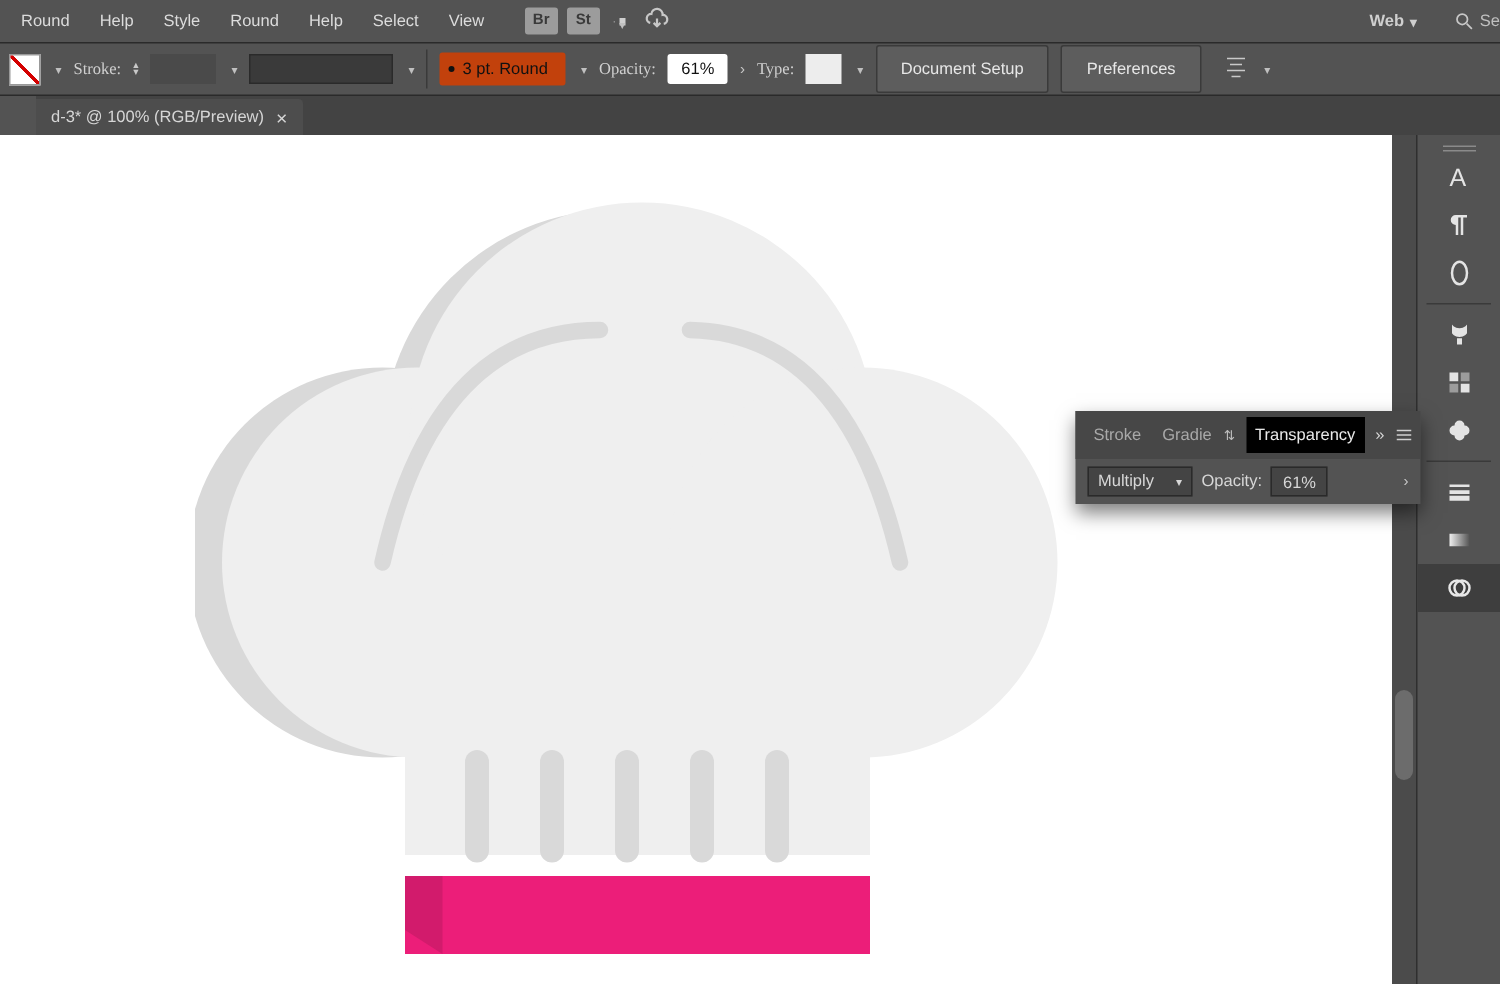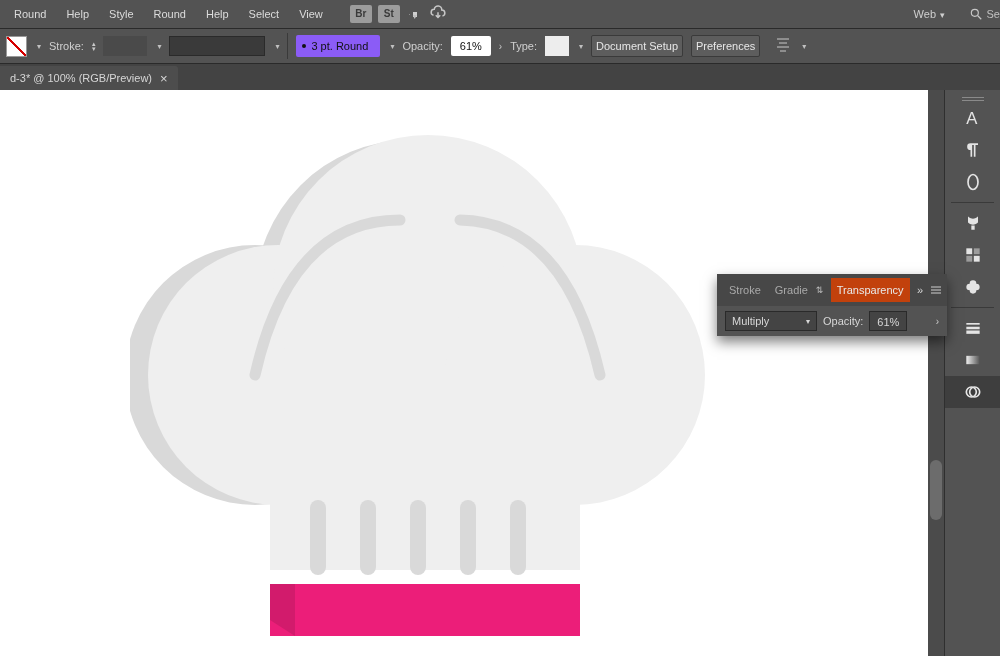--- a/index.html
+++ b/index.html
@@ -7,48 +7,48 @@
 
   
   .menubar { height:28px; background:#535353; display:flex; align-items:center; padding-left:4px; }
   .menubar .mi { padding:0 10px; height:28px; line-height:28px; cursor:pointer; color:#dcdcdc; }
   .menubar .spacer { flex:1; }
   .menubar .btn-sm { width:22px; height:18px; background:#9c9c9c; color:#3a3a3a;
     font-size:10px; font-weight:700; text-align:center; line-height:18px; margin:0 3px; border-radius:2px; }
   .menubar .arrange-icon { display:flex; gap:1px; margin:0 6px; }
   .menubar .arrange-icon span { width:5px; height:5px; background:#cfcfcf; }
   .menubar .cloud-icon svg { width:18px; height:18px; }
-  .menubar .ws { padding:0 10px; display:flex; align-items:flex-end; gap:4px; color:#cfcfcf; }
+  .menubar .ws { padding:0 10px; display:flex; align-items:flex-end; gap:4px; color:#cfcfcf;font-weight:bold; }
   .menubar .ws .chev { font-size:9px; }
   .menubar .search { display:flex; align-items:center; gap:4px; color:#c0c0c0; margin-left:14px;}
   .menubar .search svg { width:14px; height:14px; }
 
   
   .optbar { height:36px; background:#535353; border-top:1px solid #2a2a2a; border-bottom:1px solid #2a2a2a;
     display:flex; align-items:center; padding:0 6px; gap:8px; }
   .nofill { width:21px; height:21px; background:#fff; position:relative; border:1px solid #999; }
   .nofill::after { content:""; position:absolute; inset:0;
     background:linear-gradient(to top right, transparent 45%, #d40000 45%, #d40000 55%, transparent 55%); }
-  .lbl { color:#d0d0d0; }
+  .lbl { color:#d0d0d0;font-family:Liberation Serif, serif; }
   .chev-v { display:inline-flex; flex-direction:column; font-size:7px; line-height:5px; color:#c9c9c9; cursor:pointer; }
   .spin  { width:44px; height:20px; background:#4a4a4a; display:inline-block; }
   .dd-chev { font-size:8px; color:#c0c0c0; margin-left:2px; cursor:pointer;}
   .swatch { width:40px; height:20px; background:#3a3a3a; border:1px solid #2a2a2a; }
   .vs { width:1px; height:26px; background:#3a3a3a; }
-  .stroke-prof { width:84px; height:22px; background:#8b5cf6; color:#111; display:flex;
+  .stroke-prof { width:84px; height:22px; background:#c2410c; color:#111; display:flex;
     align-items:center; gap:5px; padding:0 6px; border-radius:2px; }
   .stroke-prof .dot { width:4px; height:4px; border-radius:50%; background:#111; }
   .op-val { width:40px; height:20px; background:#fff; color:#111; text-align:center; line-height:20px; border-radius:2px;}
   .gt { font-size:10px; color:#c7c7c7; cursor:pointer; }
   .style-swatch{ width:24px; height:20px; background:#ededed; }
-  .btn { height:22px; padding:0 4px; background:#5d5d5d; border:1px solid #3a3a3a;
+  .btn { height:32px; padding:0 16px; background:#5d5d5d; border:1px solid #3a3a3a;
     border-radius:2px; display:flex; align-items:center; color:#e7e7e7; cursor:pointer;}
 
   
-  .tabstrip { height:26px; background:#434343; display:flex; align-items:flex-end; padding-left:0;}
+  .tabstrip { height:26px; background:#434343; display:flex; align-items:flex-end; padding-left:0;margin-left:24px;}
   .doctab { height:24px; background:#4d4d4d; display:flex; align-items:center; gap:8px;
     padding:0 10px; color:#d6d6d6; font-size:11px; border-top-right-radius:3px;}
   .doctab .close { font-size:13px; cursor:pointer;}
 
   
   .workarea { position:absolute; top:90px; bottom:0; left:0; right:56px; background:#4b4b4b; }
   .canvas   { position:absolute; top:0; left:0; right:16px; bottom:0; background:#fff; }
   .vscroll  { position:absolute; top:0; right:0; width:16px; height:100%; background:#4b4b4b; }
   .vscroll .thumb { position:absolute; left:2px; right:2px; top:370px; height:60px;
     background:#6c6c6c; border-radius:6px; }
@@ -66,25 +66,25 @@
   .dock .dhandle span{ width:22px; height:1px; background:#8a8a8a; box-shadow:0 3px 0 #8a8a8a; }
   .dock svg { width:20px; height:20px; }
   .dock .sep { height:1px; background:#3a3a3a; margin:4px 6px; }
 
   
   .panel { position:absolute; left:717px; top:274px; width:230px; background:#535353;
     color:#d7d7d7; box-shadow:0 6px 12px rgba(0,0,0,.5); font-size:11px; }
   .panel .tabs { height:24px; display:flex; align-items:center; padding:16px 6px; gap:2px;
     background:#474747; }
   .panel .tabs .t { padding:0 6px; height:24px; line-height:24px; color:#a9a9a9; cursor:pointer;}
-  .panel .tabs .t.active { background:#c2410c; color:#e9e9e9; }
+  .panel .tabs .t.active { background:#000000; color:#e9e9e9; }
   .panel .tabs .udarr { font-size:9px; margin-right:auto; color:#bdbdbd;}
   .panel .tabs .fly { margin-left:auto; display:flex; gap:8px; align-items:center;}
   .panel .row { height:30px; display:flex; align-items:center; padding:0 8px; gap:6px;}
-  .panel .blend { width:92px; height:20px; background:#444; display:flex; align-items:center;
+  .panel .blend { width:70px; height:20px; background:#444; display:flex; align-items:center;
     padding:0 6px; justify-content:space-between; border:1px solid #2a2a2a;}
   .panel .blend .chev{ font-size:8px; }
   .panel .opv { width:38px; height:20px; background:#444; border:1px solid #2a2a2a;
     text-align:center; line-height:20px;}
   .flag{ width:10px; height:8px; }
 </style>
 </head>
 <body>
 
 <div class="menubar">

